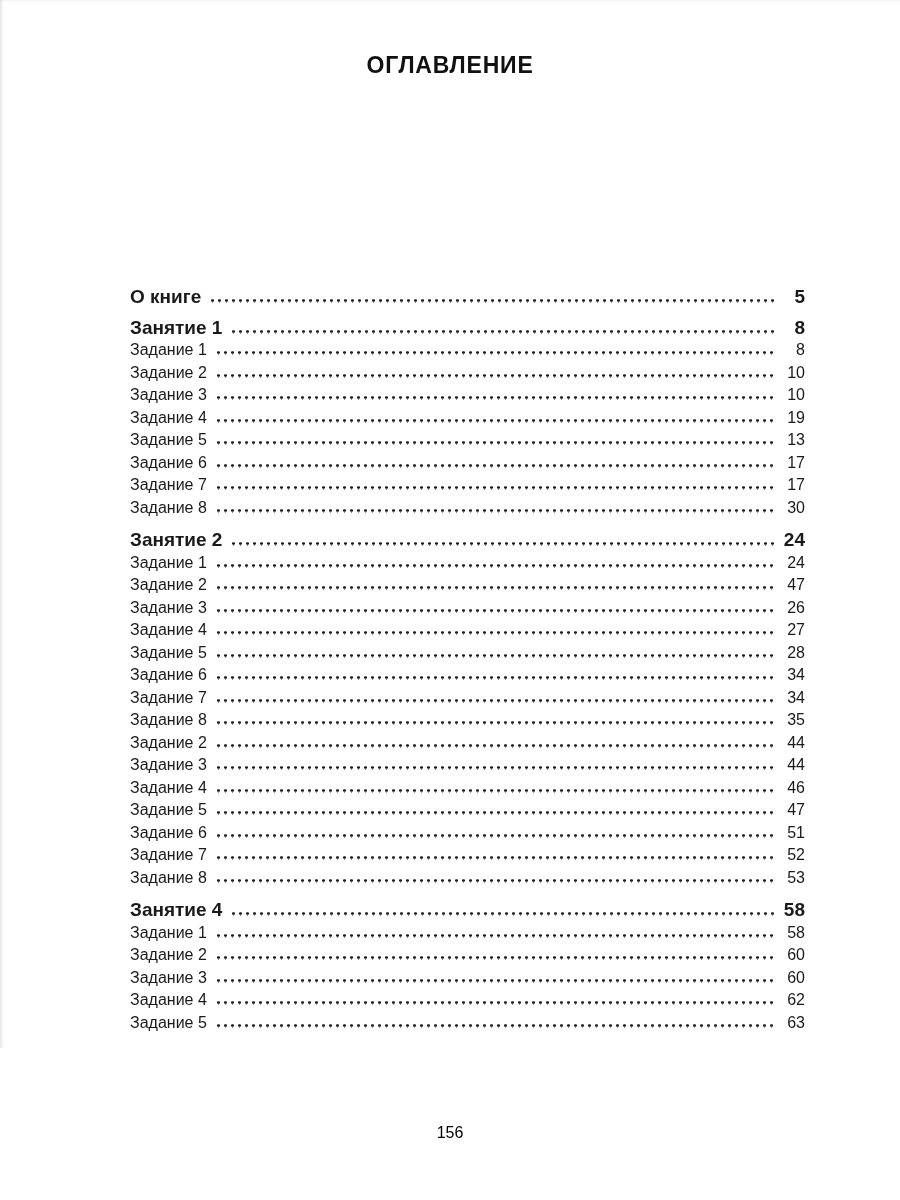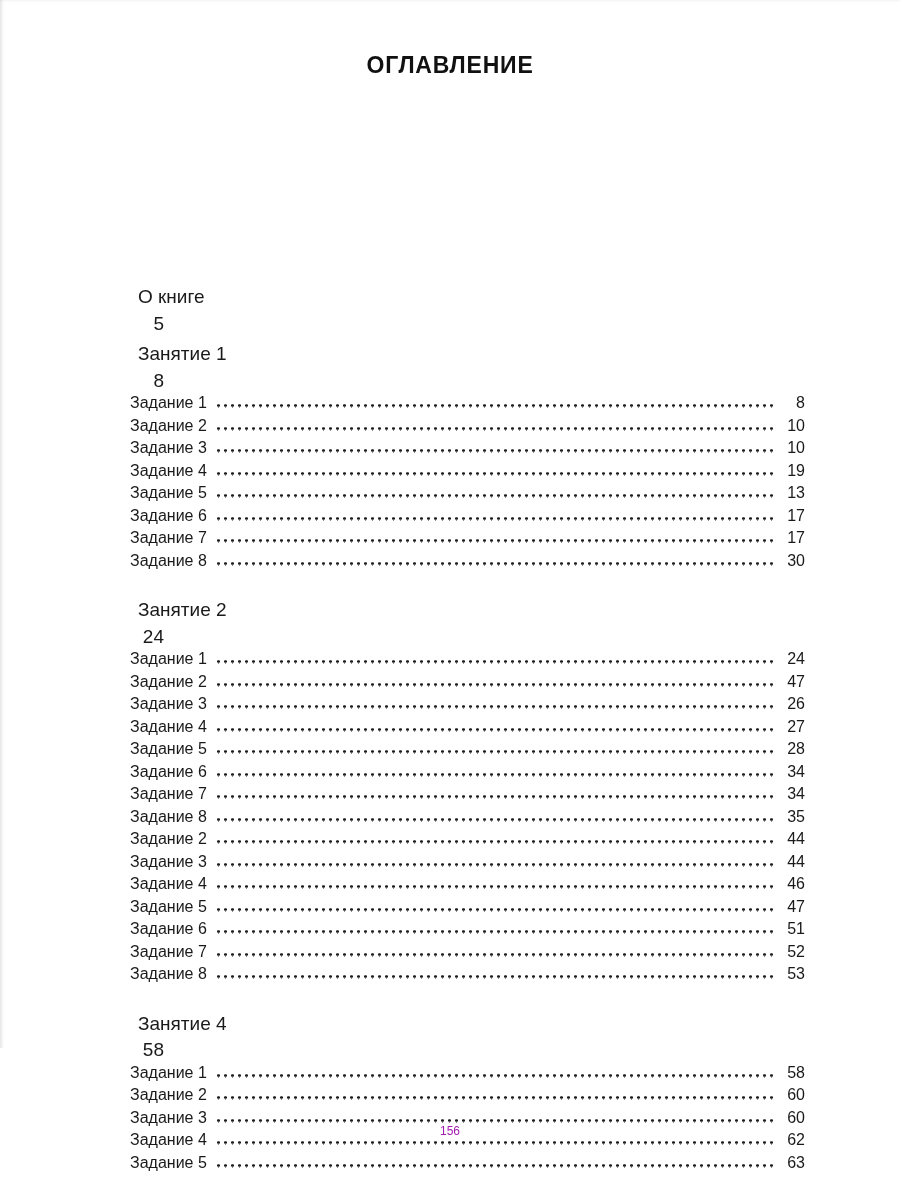--- a/index.html
+++ b/index.html
@@ -36,26 +36,25 @@
     right: 95px;
   }
   .toc-row {
     display: flex;
     align-items: baseline;
     font-size: 16px;
     line-height: 22.5px;
     white-space: nowrap;
   }
   .toc-row.bold {
-    font-weight: normal;
+    font-weight: bold;
     font-size: 19px;
-    flex-direction: column;
   }
   .toc-row.gap-small { margin-top: 8px; }
-  .toc-row.gap-large { margin-top: 27px; }
+  .toc-row.gap-large { margin-top: 10px; }
   .toc-label { flex: 0 0 auto; }
   .dot-leader {
     flex: 1 1 auto;
     align-self: baseline;
     height: 4px;
     margin: 0 5px 0 8px;
     background-image: radial-gradient(circle, #1c1c1c 1.25px, rgba(0,0,0,0) 1.75px);
     background-size: 7px 4px;
     background-repeat: repeat-x;
     background-position: left bottom 0.5px;
@@ -64,22 +63,22 @@
     flex: 0 0 auto;
     min-width: 26px;
     text-align: right;
   }
   .footer-page-number {
     position: absolute;
     top: 1124px;
     left: 0;
     width: 100%;
     text-align: center;
-    font-size: 12px;
-    color: #a21caf;
+    font-size: 16px;
+    color: #000000;
   }
 </style>
 </head>
 <body>
 
 <div class="page">
   <h1 class="title">ОГЛАВЛЕНИЕ</h1>
   <div class="toc" id="toc">
       <div class="toc-row bold">
     <span class="toc-label">О книге</span>

